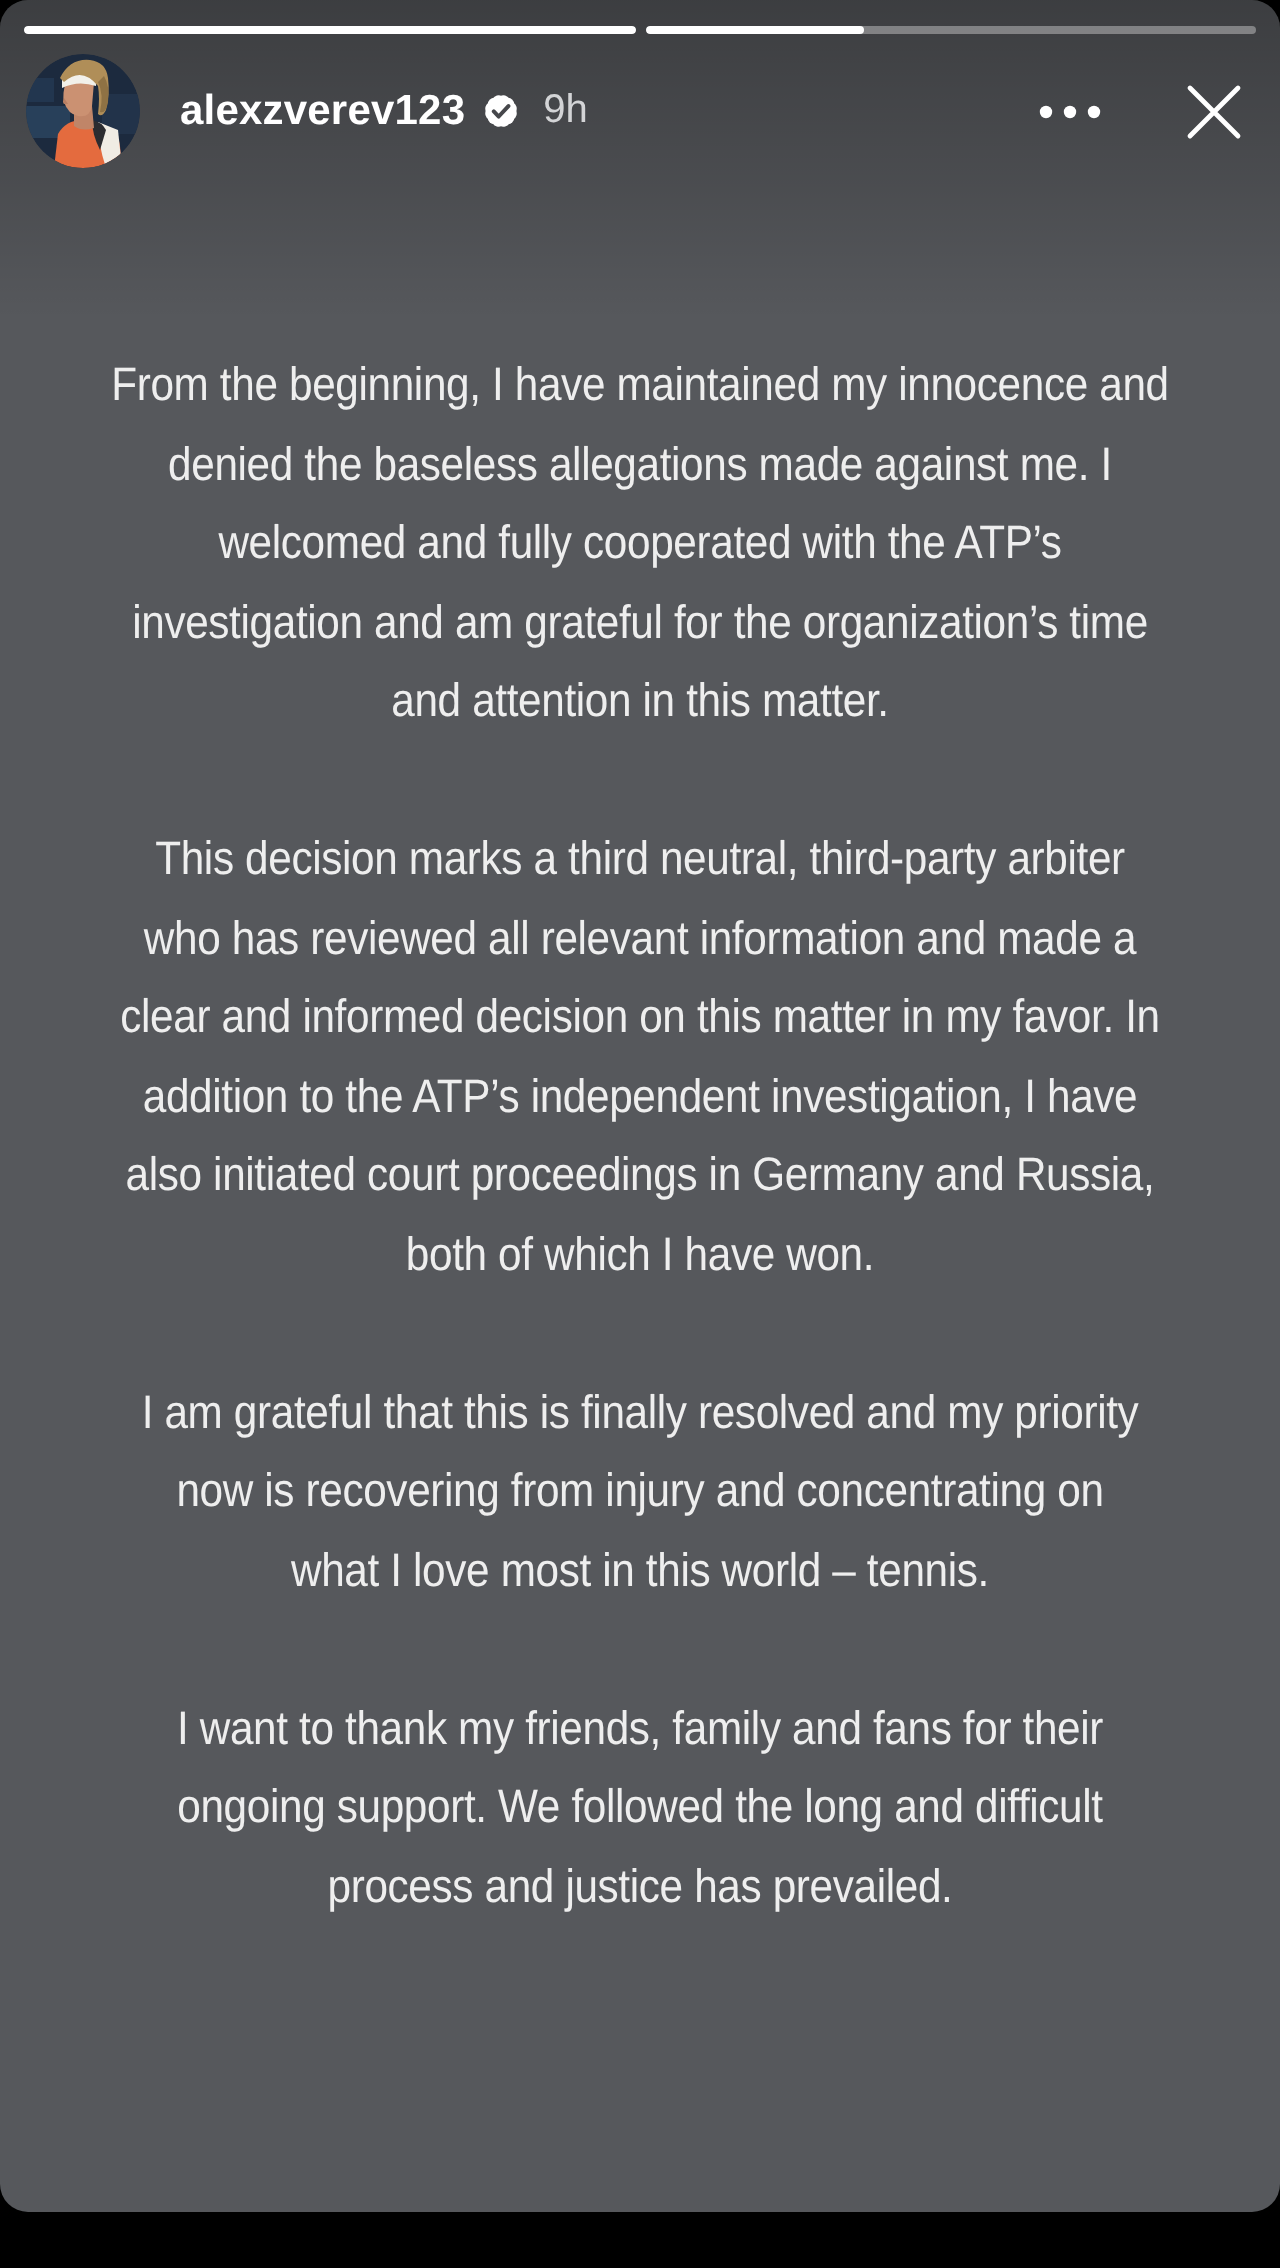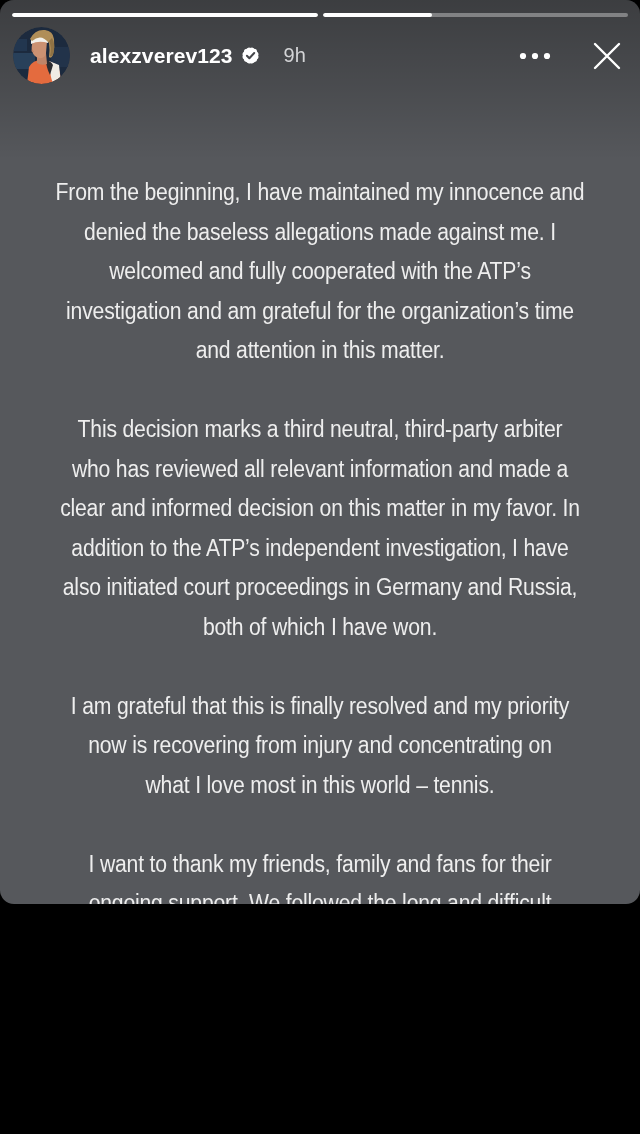--- a/index.html
+++ b/index.html
@@ -4,21 +4,21 @@
 <style>
   html, body {
     margin: 0;
     padding: 0;
     background: #000;
     font-family: "Liberation Sans", sans-serif;
   }
   .stage {
     position: relative;
     width: 640px;
-    height: 904px;
+    height: 1106px;
     background: #000;
     overflow: hidden;
     margin: 0 auto;
   }
   .story-frame {
     position: absolute;
     inset: 0;
     background: #56585c;
     border-radius: 14px;
     overflow: hidden;
@@ -75,21 +75,21 @@
     letter-spacing: 0.1px;
     cursor: pointer;
   }
   .badge {
     width: 19px; height: 19px;
     display: inline-block;
   }
   .timestamp {
     color: #d3d4d6;
     font-size: 20px;
-    margin-left: 16px;
+    margin-left: 4px;
   }
   .more-btn {
     position: absolute;
     right: 83px; top: 40px;
     width: 44px; height: 32px;
     display: flex;
     align-items: center;
     justify-content: center;
     cursor: pointer;
     background: none;

